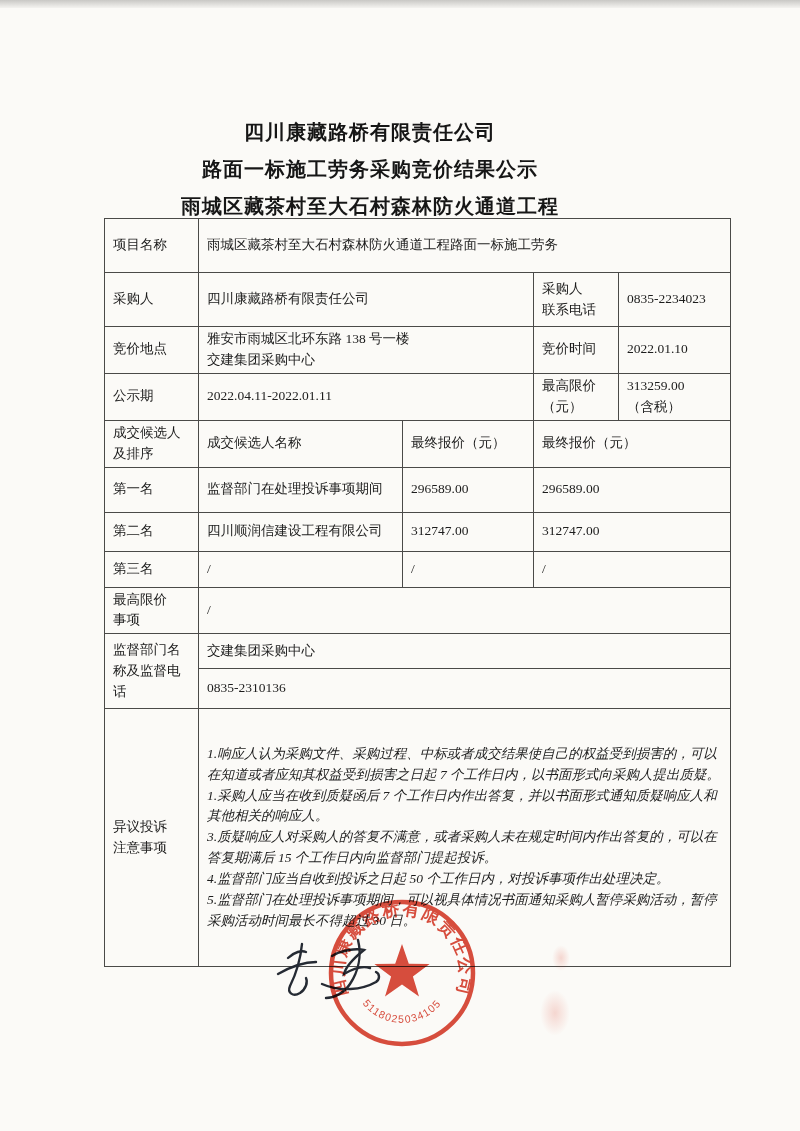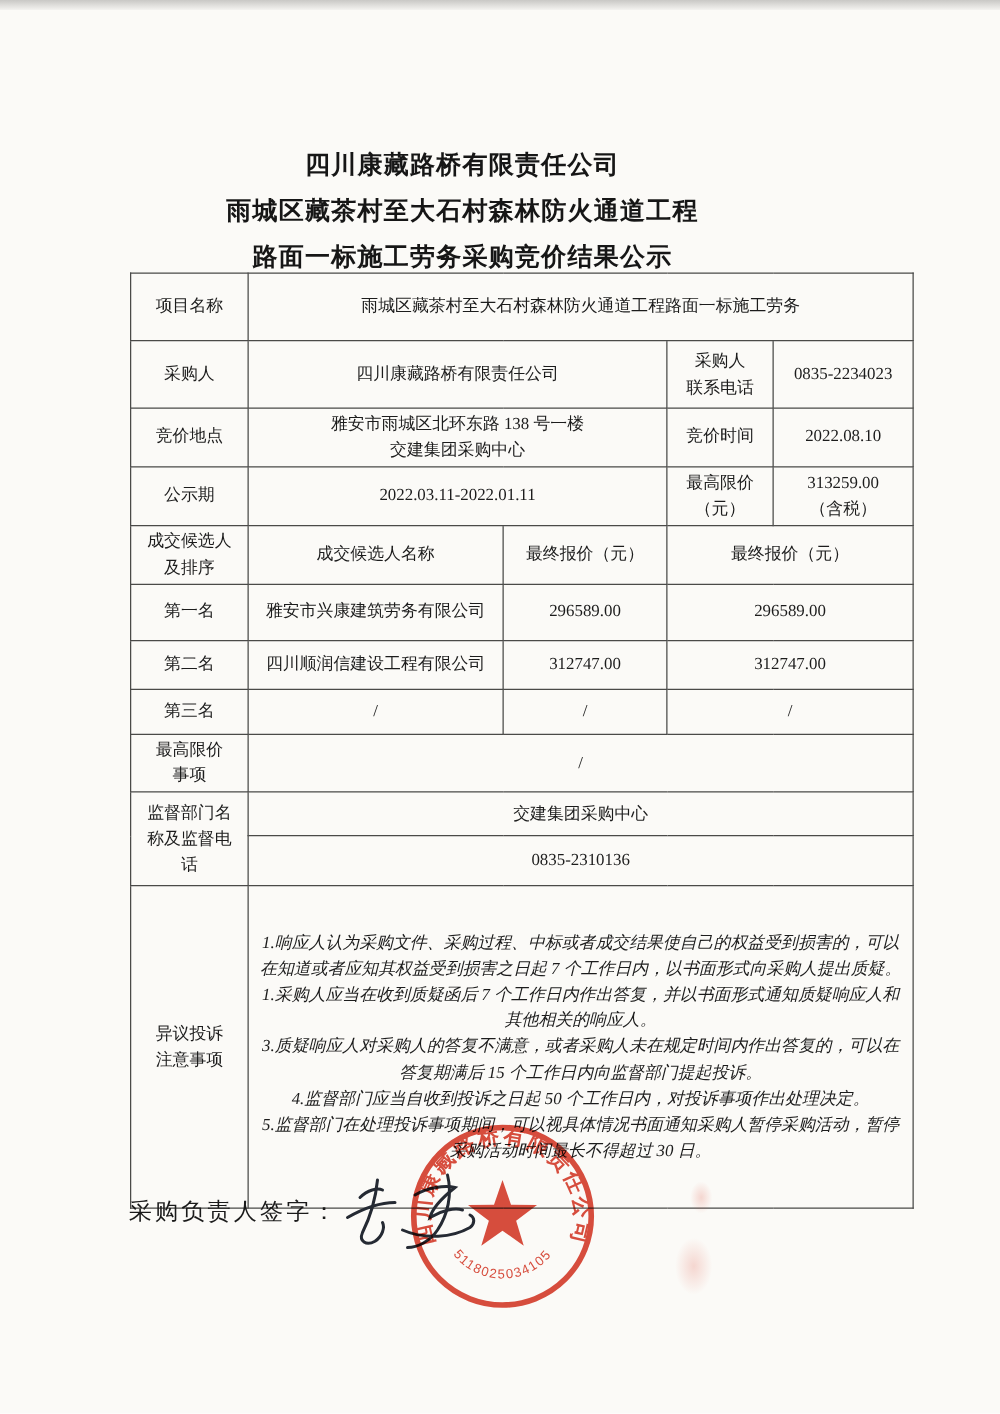--- a/index.html
+++ b/index.html
@@ -16,21 +16,21 @@
     position:absolute;top:114px;left:0;width:740px;
     text-align:center;font-size:20px;font-weight:bold;
     line-height:37px;letter-spacing:1px;color:#161616;
   }
   table.result{
     position:absolute;left:104px;top:218px;width:626px;
     border-collapse:collapse;table-layout:fixed;
   }
   table.result td{
     border:1.4px solid #4a4a48;
-    font-size:13.5px;text-align:center;vertical-align:middle;
+    font-size:13.5px;vertical-align:middle;
     padding:2px 8px;line-height:1.55;color:#1c1c1c;
   }
   .pre{white-space:pre-line;}
   td.complaint{
     text-align:left;vertical-align:top;
     padding:17px 8px 6px 10px;line-height:25px;font-style:italic;
   }
   td.complaint p{margin:0;}
   .sig-label{
     position:absolute;left:103px;top:956px;
@@ -47,22 +47,22 @@
   }
 </style>
 </head>
 <body>
 
 <div class="page">
   <div class="scan-edge-top"></div>
 
   <div class="doc-title">
     <div>四川康藏路桥有限责任公司</div>
+    <div>路面一标施工劳务采购竞价结果公示</div>
     <div>雨城区藏茶村至大石村森林防火通道工程</div>
-    <div>路面一标施工劳务采购竞价结果公示</div>
   </div>
 
   <table class="result">
     <colgroup>
       <col style="width:94px">
         <col style="width:204px">
         <col style="width:131px">
       <col style="width:85px">
         <col style="width:112px">
     </colgroup>
@@ -76,40 +76,40 @@
         <td colspan="2">四川康藏路桥有限责任公司</td>
         <td class="pre">采购人
 联系电话</td>
         <td>0835-2234023</td>
       </tr>
       <tr style="height:46px">
         <td>竞价地点</td>
         <td colspan="2" class="pre">雅安市雨城区北环东路 138 号一楼
 交建集团采购中心</td>
         <td>竞价时间</td>
-        <td>2022.08.10</td>
+        <td>2022.01.10</td>
       </tr>
       <tr style="height:46px">
         <td>公示期</td>
-        <td colspan="2">2022.03.11-2022.01.11</td>
+        <td colspan="2">2022.04.11-2022.01.11</td>
         <td class="pre">最高限价
 （元）</td>
         <td class="pre">313259.00
 （含税）</td>
       </tr>
       <tr style="height:40px">
         <td class="pre">成交候选人
 及排序</td>
         <td>成交候选人名称</td>
         <td>最终报价（元）</td>
         <td colspan="2">最终报价（元）</td>
       </tr>
       <tr style="height:45px">
         <td>第一名</td>
-        <td>雅安市兴康建筑劳务有限公司</td>
+        <td>监督部门在处理投诉事项期间</td>
         <td>296589.00</td>
         <td colspan="2">296589.00</td>
       </tr>
       <tr style="height:39px">
         <td>第二名</td>
         <td>四川顺润信建设工程有限公司</td>
         <td>312747.00</td>
         <td colspan="2">312747.00</td>
       </tr>
       <tr style="height:36px">
@@ -139,21 +139,20 @@
           <p>1.响应人认为采购文件、采购过程、中标或者成交结果使自己的权益受到损害的，可以在知道或者应知其权益受到损害之日起 7 个工作日内，以书面形式向采购人提出质疑。</p>
           <p>1.采购人应当在收到质疑函后 7 个工作日内作出答复，并以书面形式通知质疑响应人和其他相关的响应人。</p>
           <p>3.质疑响应人对采购人的答复不满意，或者采购人未在规定时间内作出答复的，可以在答复期满后 15 个工作日内向监督部门提起投诉。</p>
           <p>4.监督部门应当自收到投诉之日起 50 个工作日内，对投诉事项作出处理决定。</p>
           <p>5.监督部门在处理投诉事项期间，可以视具体情况书面通知采购人暂停采购活动，暂停采购活动时间最长不得超过 30 日。</p>
         </td>
       </tr>
     </tbody>
   </table>
 
-  <div class="sig-label">采购负责人签字：</div>
 
   <svg class="signature" viewBox="0 0 140 75" width="140" height="75">
     <path d="M22 24 C28 18 36 16 40 18"></path>
     <path d="M36 10 C34 30 28 44 24 52 C21 59 27 63 34 59 C40 55 42 48 40 44"></path>
     <path d="M12 40 C26 32 40 28 50 28"></path>
     <path d="M66 22 C76 16 90 14 98 16 C88 24 80 32 78 40 C88 34 98 32 104 34"></path>
     <path d="M92 6 C96 22 92 38 84 50 C78 59 68 64 60 64"></path>
     <path d="M56 50 C74 58 96 56 110 48 C114 45 114 40 110 38"></path>
   </svg>
 

